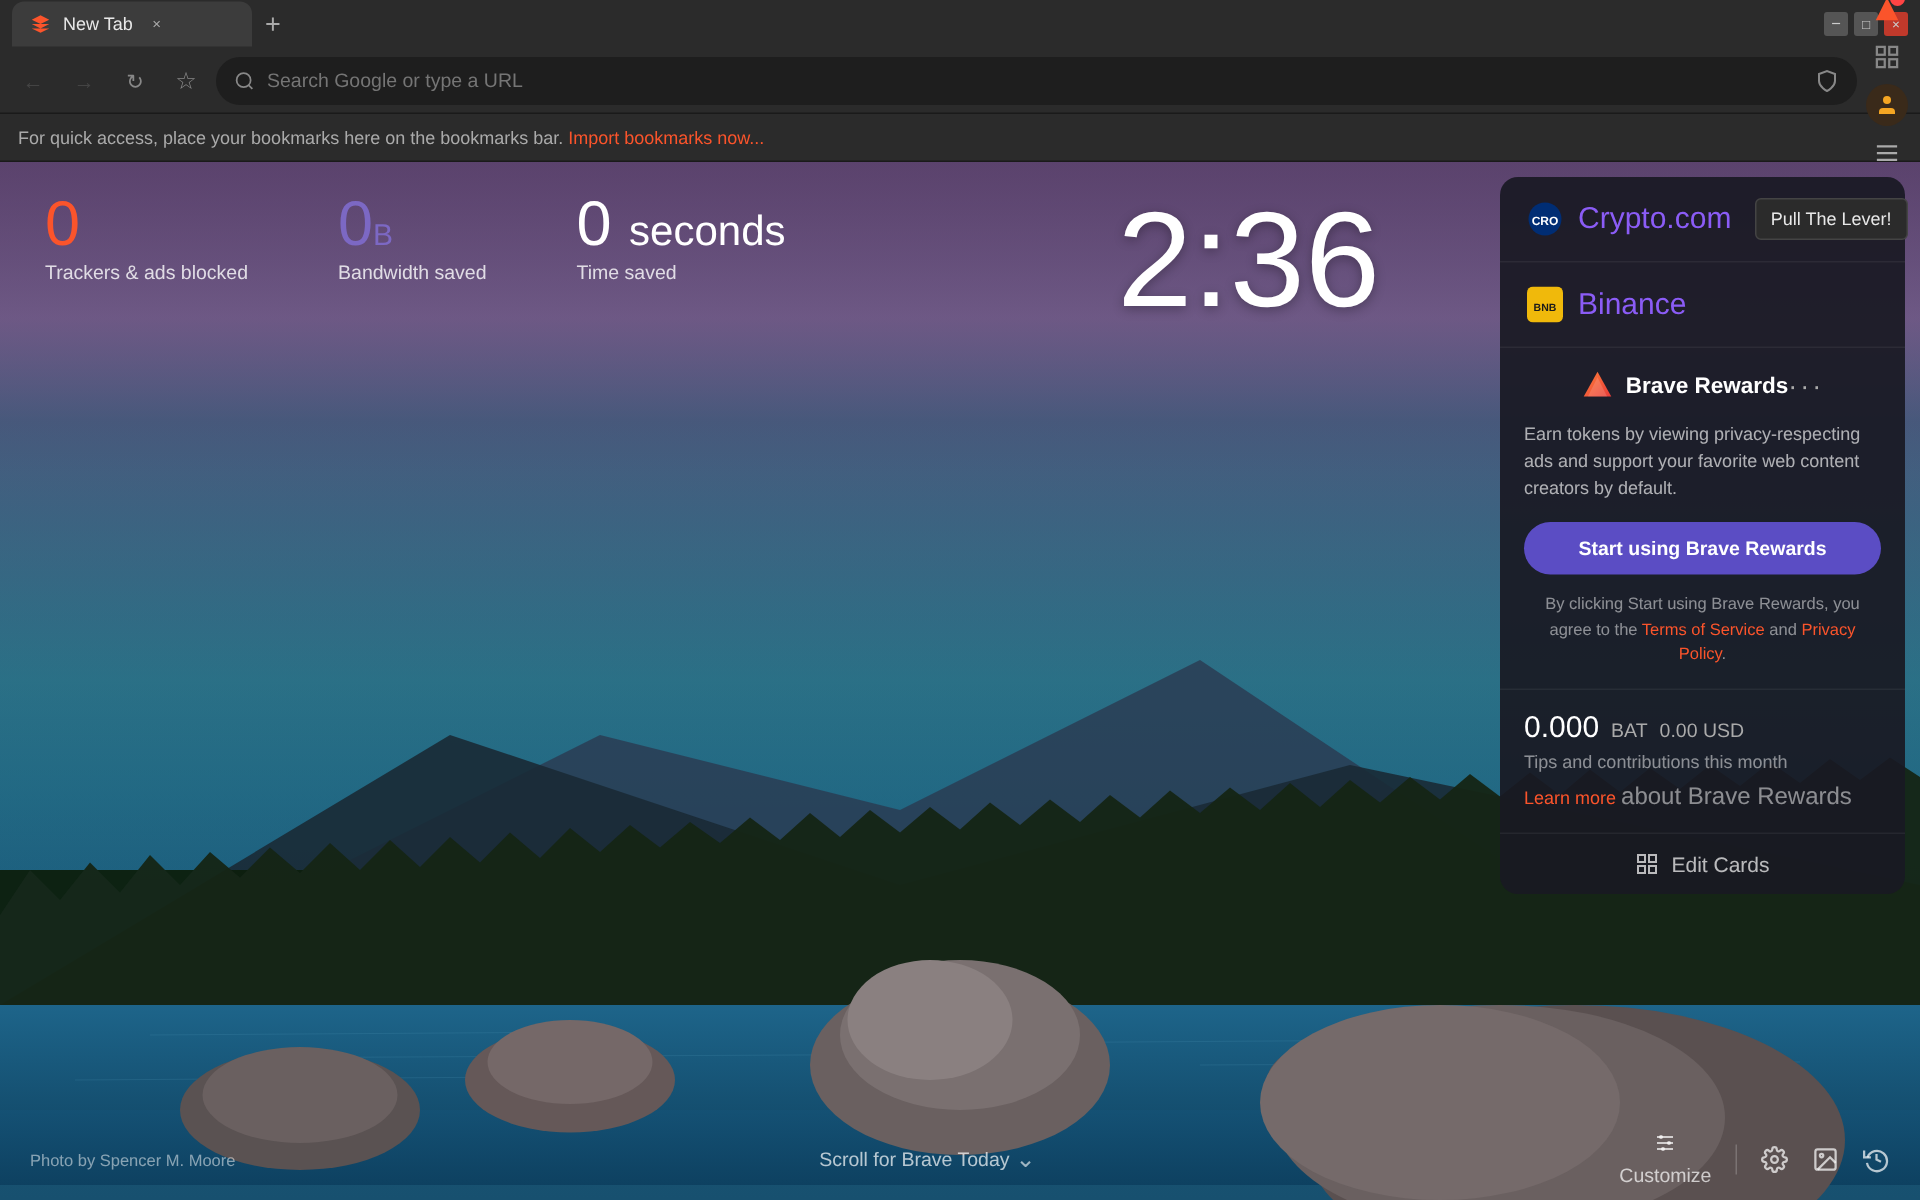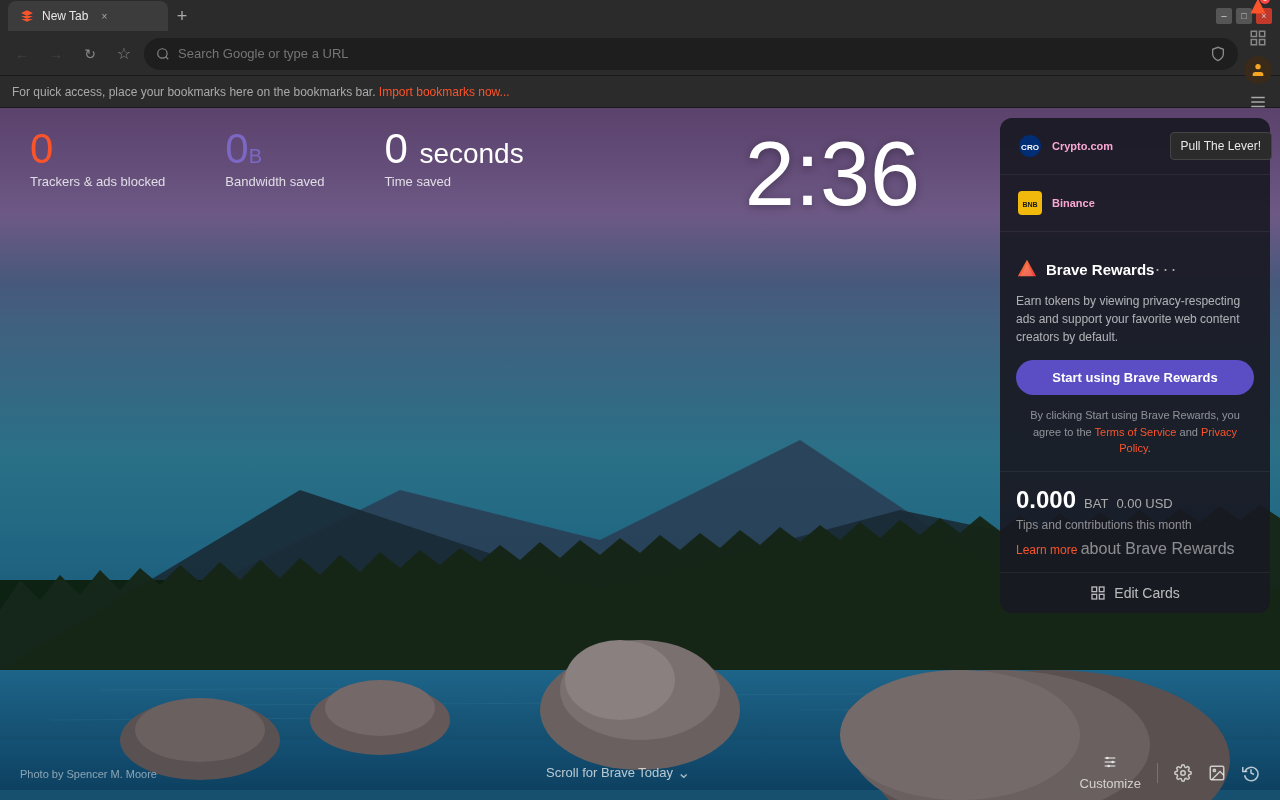--- a/index.html
+++ b/index.html
@@ -234,34 +234,33 @@
       padding: 14px 16px;
       cursor: pointer;
       border-bottom: 1px solid rgba(255,255,255,0.06);
     }
     .card-item-icon {
       width: 28px; height: 28px;
       display: flex; align-items: center; justify-content: center;
       font-size: 18px;
     }
     .card-item-label {
-      font-size: 11px;
-      font-weight: 700;
-      color: #f9a8d4;
+      font-size: 20px;
+      font-weight: 400;
+      color: #8b5cf6;
     }
     .brave-rewards-section {
       padding: 14px 16px;
       border-bottom: 1px solid rgba(255,255,255,0.06);
     }
     .brave-rewards-header {
       display: flex;
       align-items: center;
-      justify-content: flex-start;
+      justify-content: center;
       margin-bottom: 12px;
-      margin-top: 12px;
     }
     .brave-rewards-title {
       display: flex;
       align-items: center;
       gap: 8px;
       font-size: 15px;
       font-weight: 600;
     }
     .more-btn {
       color: #aaa;
@@ -300,22 +299,22 @@
       padding: 14px 16px;
       border-bottom: 1px solid rgba(255,255,255,0.06);
     }
     .bat-amount {
       display: flex;
       align-items: baseline;
       gap: 8px;
       margin-bottom: 4px;
     }
     .bat-value {
-      font-size: 24px;
-      font-weight: 700;
+      font-size: 20px;
+      font-weight: 400;
     }
     .bat-label {
       font-size: 13px;
       color: #aaa;
     }
     .bat-usd {
       font-size: 13px;
       color: #aaa;
     }
     .bat-desc {

